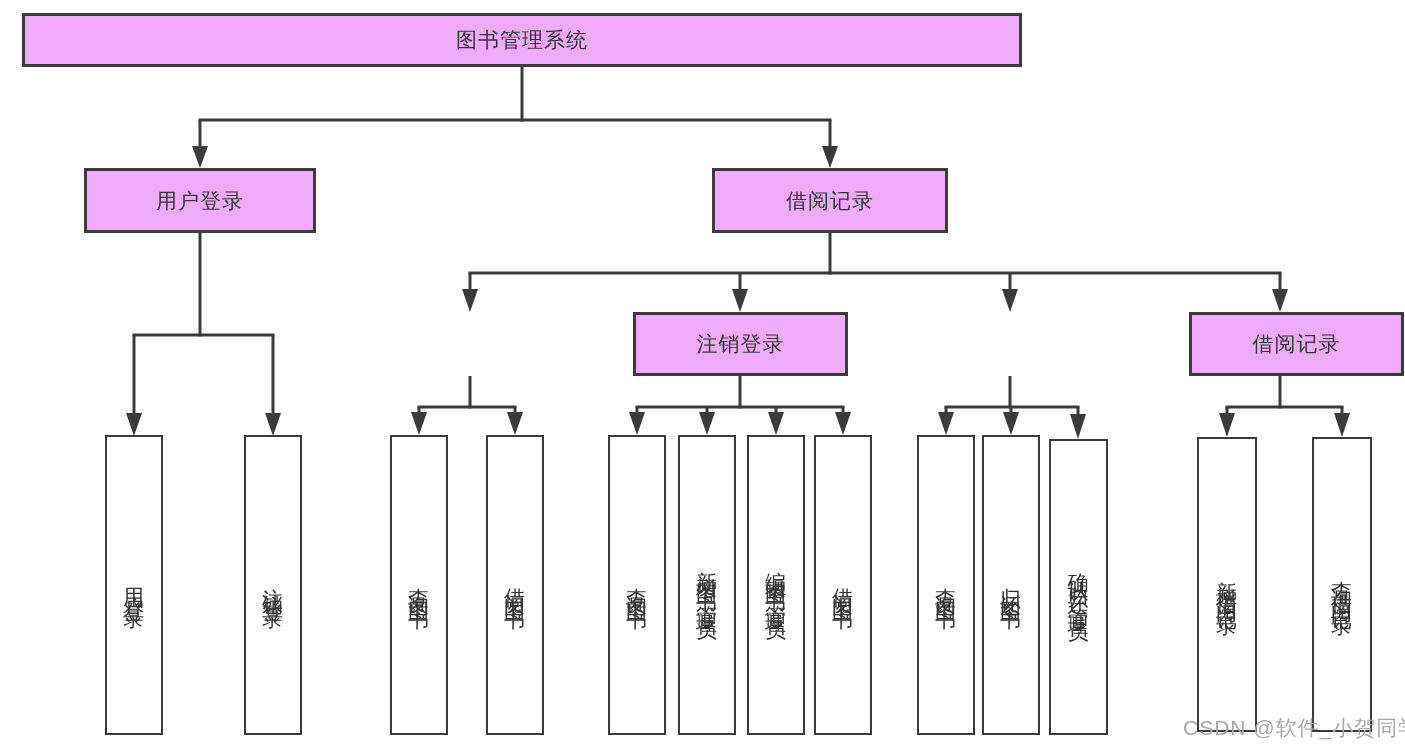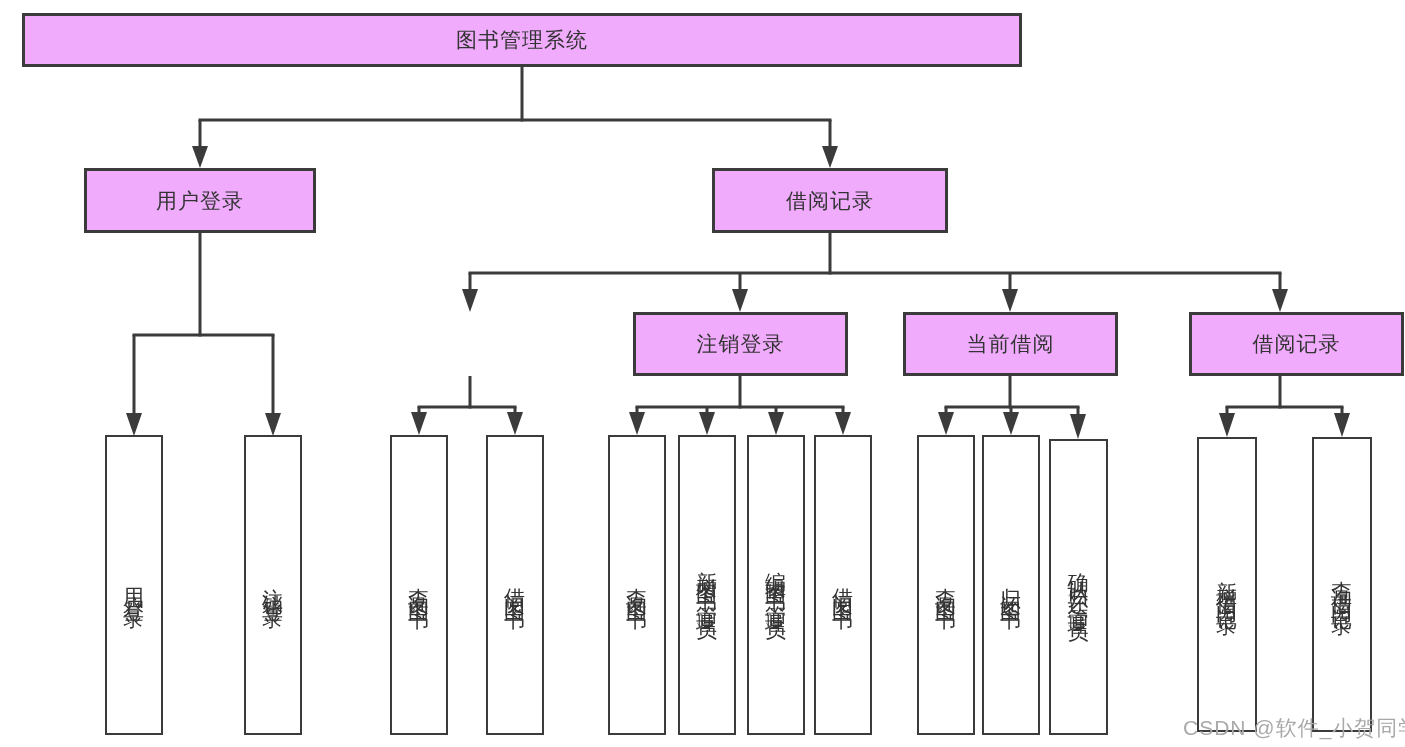--- a/index.html
+++ b/index.html
@@ -139,23 +139,20 @@
   <div class="hbox" style="left:84px; top:168px; width:232px; height:65px;">
     <span>用户登录</span>
   </div>
   <div class="hbox" style="left:712px; top:168px; width:236px; height:65px;">
     <span>借阅记录</span>
   </div>
 
   <div class="hbox" style="left:633px; top:312px; width:215px; height:64px;">
     <span>注销登录</span>
   </div>
-  <div class="hbox" style="left:903px; top:312px; width:215px; height:64px;">
-    <span>当前借阅</span>
-  </div>
   <div class="hbox" style="left:1173px; top:312px; width:215px; height:64px;margin-left:16px;">
     <span>借阅记录</span>
   </div>
 
   <div class="vbox" style="left:105px; top:435px; width:58px; height:300px;">
     <span>用户登录</span>
   </div>
   <div class="vbox" style="left:244px; top:435px; width:58px; height:300px;">
     <span>注销登录</span>
   </div>

